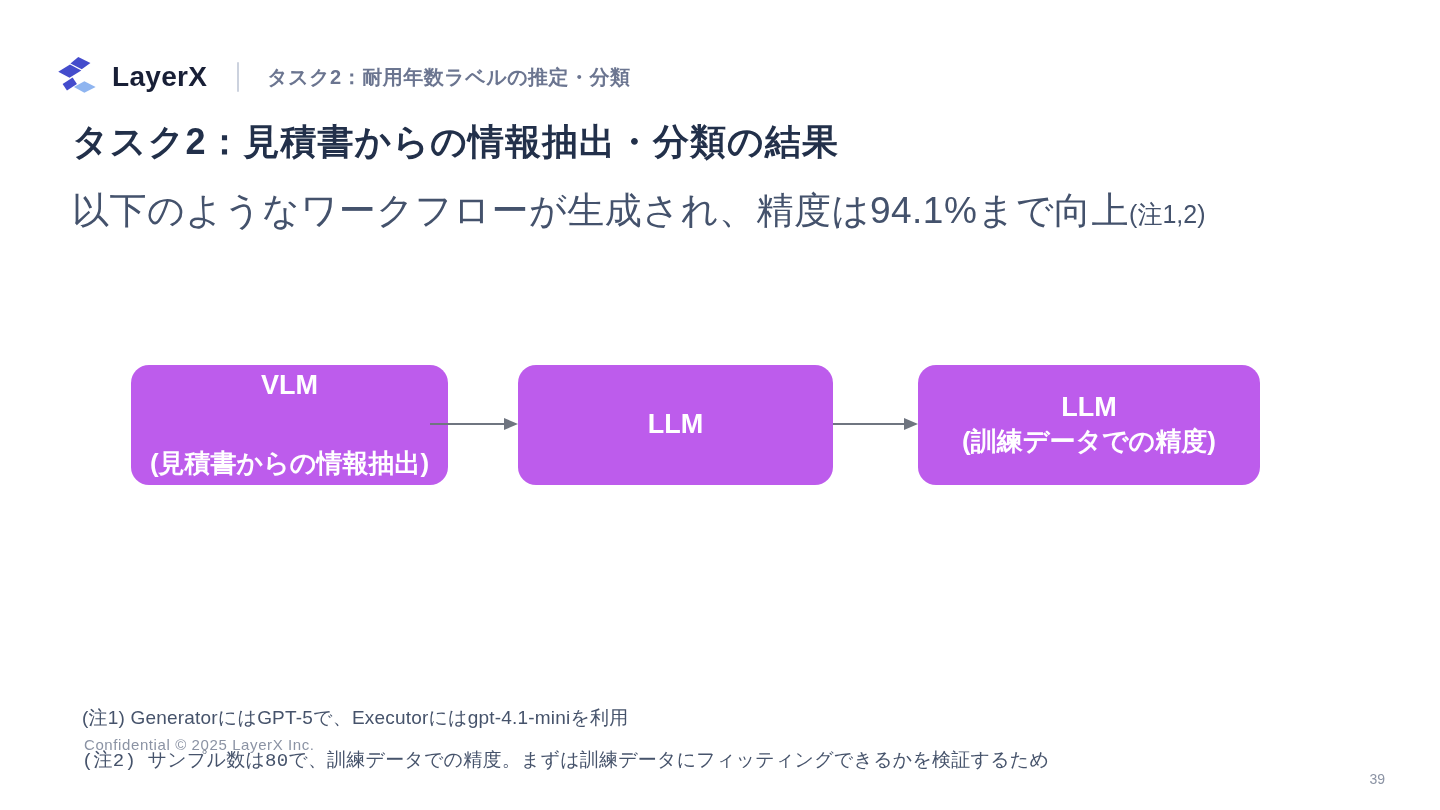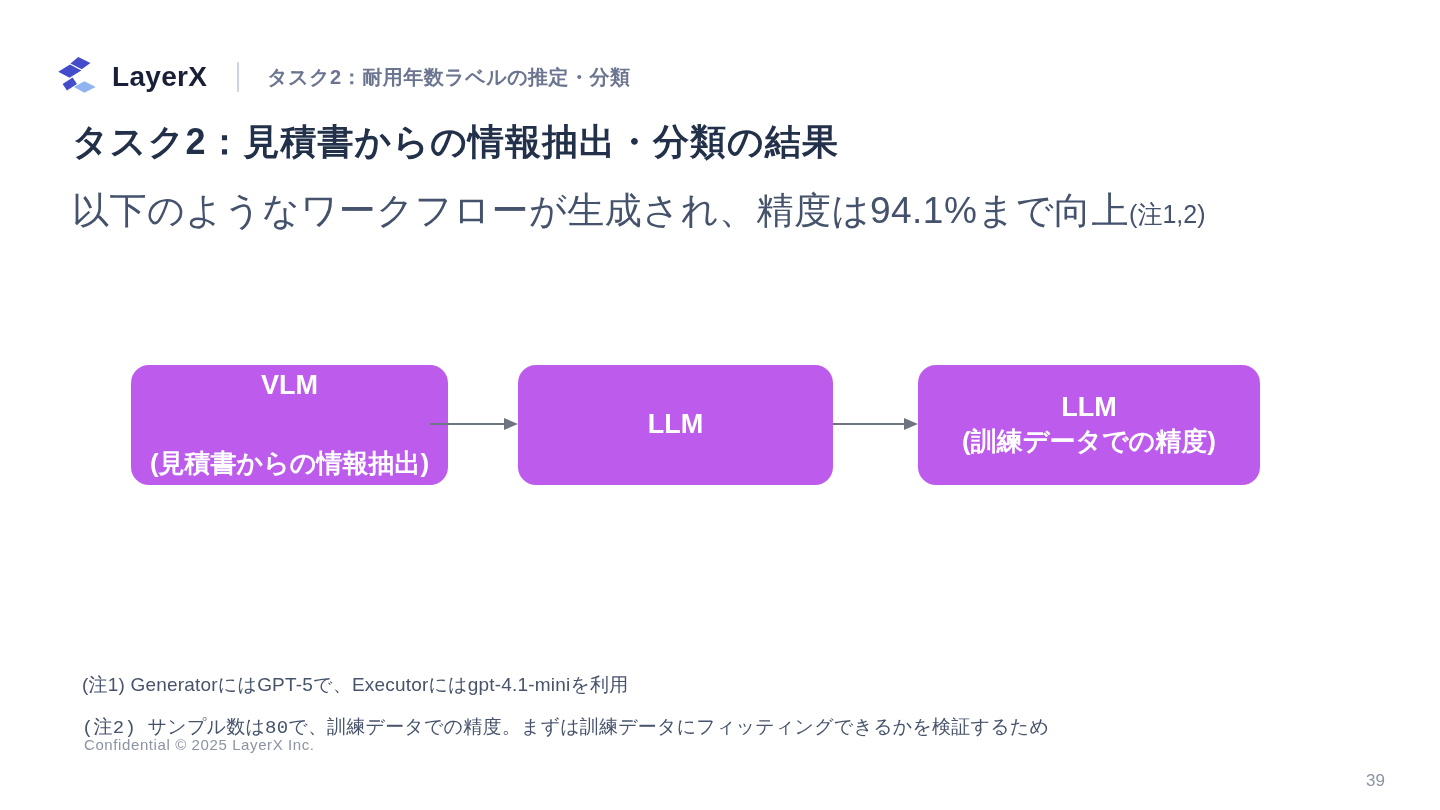--- a/index.html
+++ b/index.html
@@ -55,33 +55,33 @@
   .flow-box-3 { left:918px; width:342px; }
   .box-title { font-size:27px; line-height:1.25; }
   .box-sub   { font-size:26px; line-height:1.3; white-space:pre-line; }
   .flow-arrow { position:absolute; top:417px; height:14px; }
   .flow-arrow-1 { left:430px; width:88px; }
   .flow-arrow-2 { left:833px; width:85px; }
 
   
   .footnote {
     position:absolute; left:82px;
-    font-size:19px; color:#46536b; letter-spacing:0.2px;
+    font-size:19px; color:#46536b; letter-spacing:0.2px;margin-top:33px;
   }
   .footnote-1 { top:672px; }
   .footnote-2 { top:714px;font-family:Liberation Mono, monospace; }
 
   
   .footer-confidential {
     position:absolute; left:84px; top:736px;
     font-size:15px; color:#8b93a4; letter-spacing:0.6px; font-weight:500;
   }
   .page-number {
     position:absolute; right:55px; top:771px;
-    font-size:17px; color:#8b93a4;
+    font-size:14px; color:#8b93a4;
   }
 </style>
 </head>
 <body>
 
 <div class="slide">
 
   <div class="header">
     <svg class="logo-mark" viewBox="0 0 100 92" aria-hidden="true">
       <polygon points="46,0 74,14 54,28 28,15" fill="#444ccc"></polygon>

